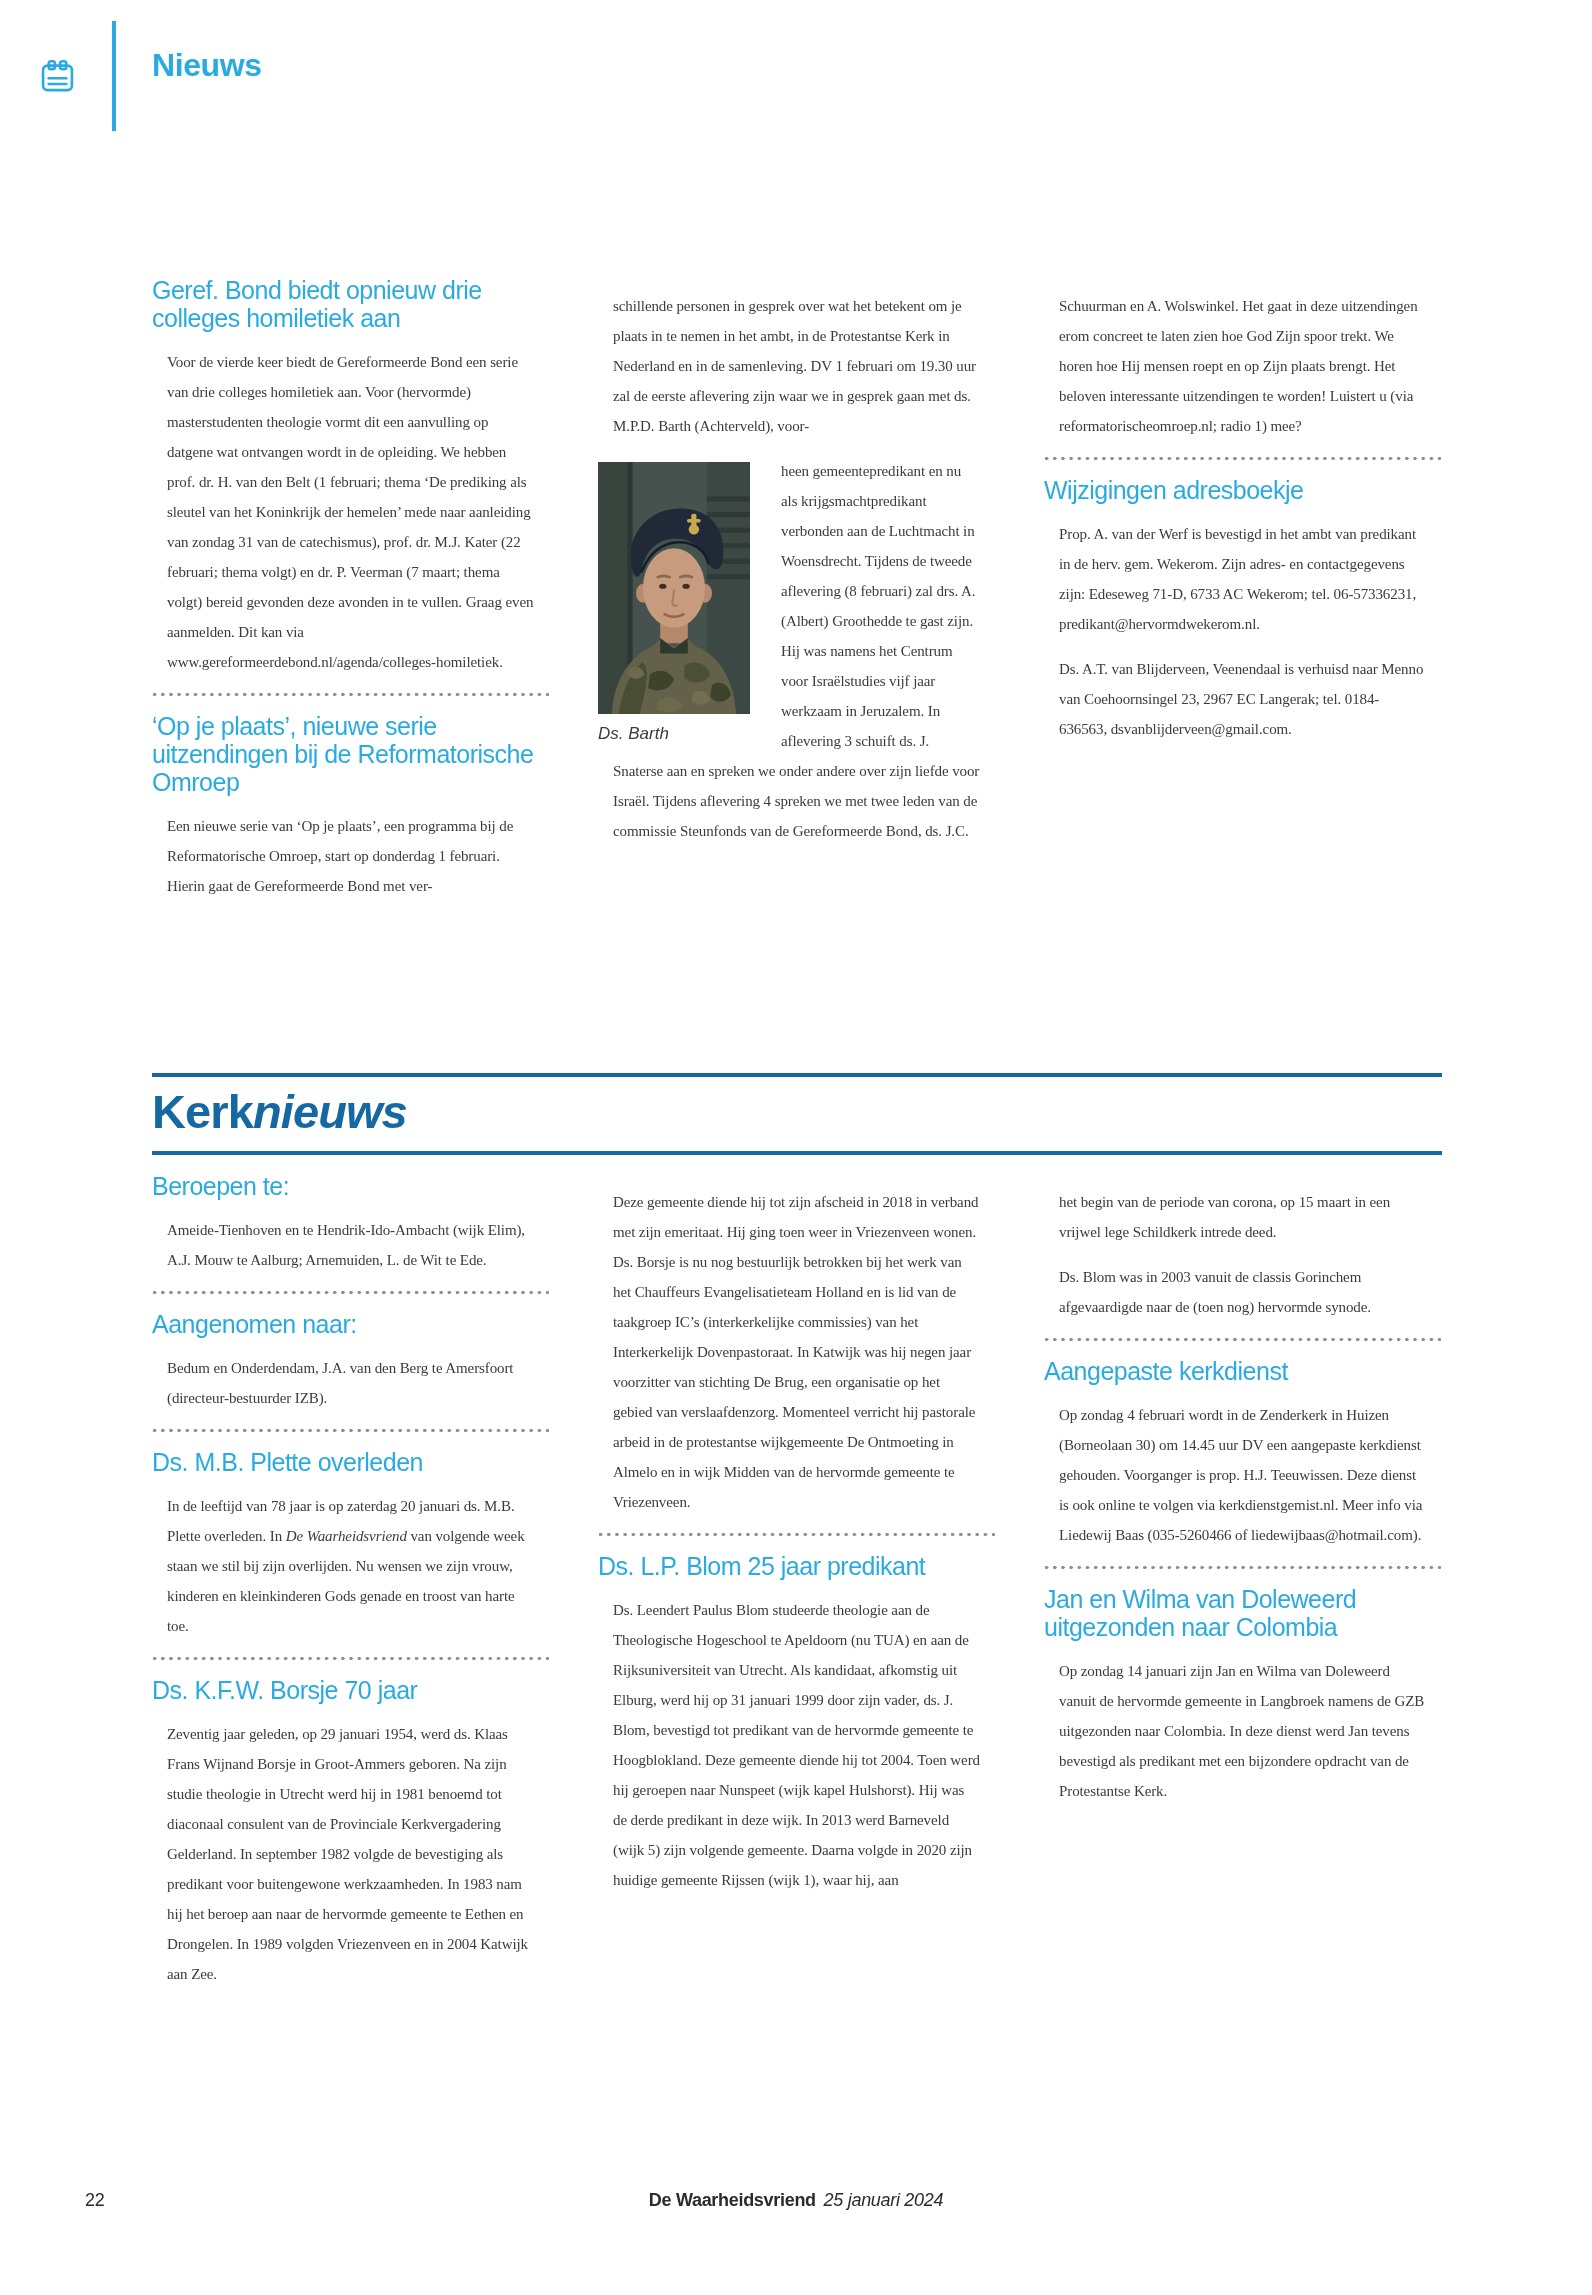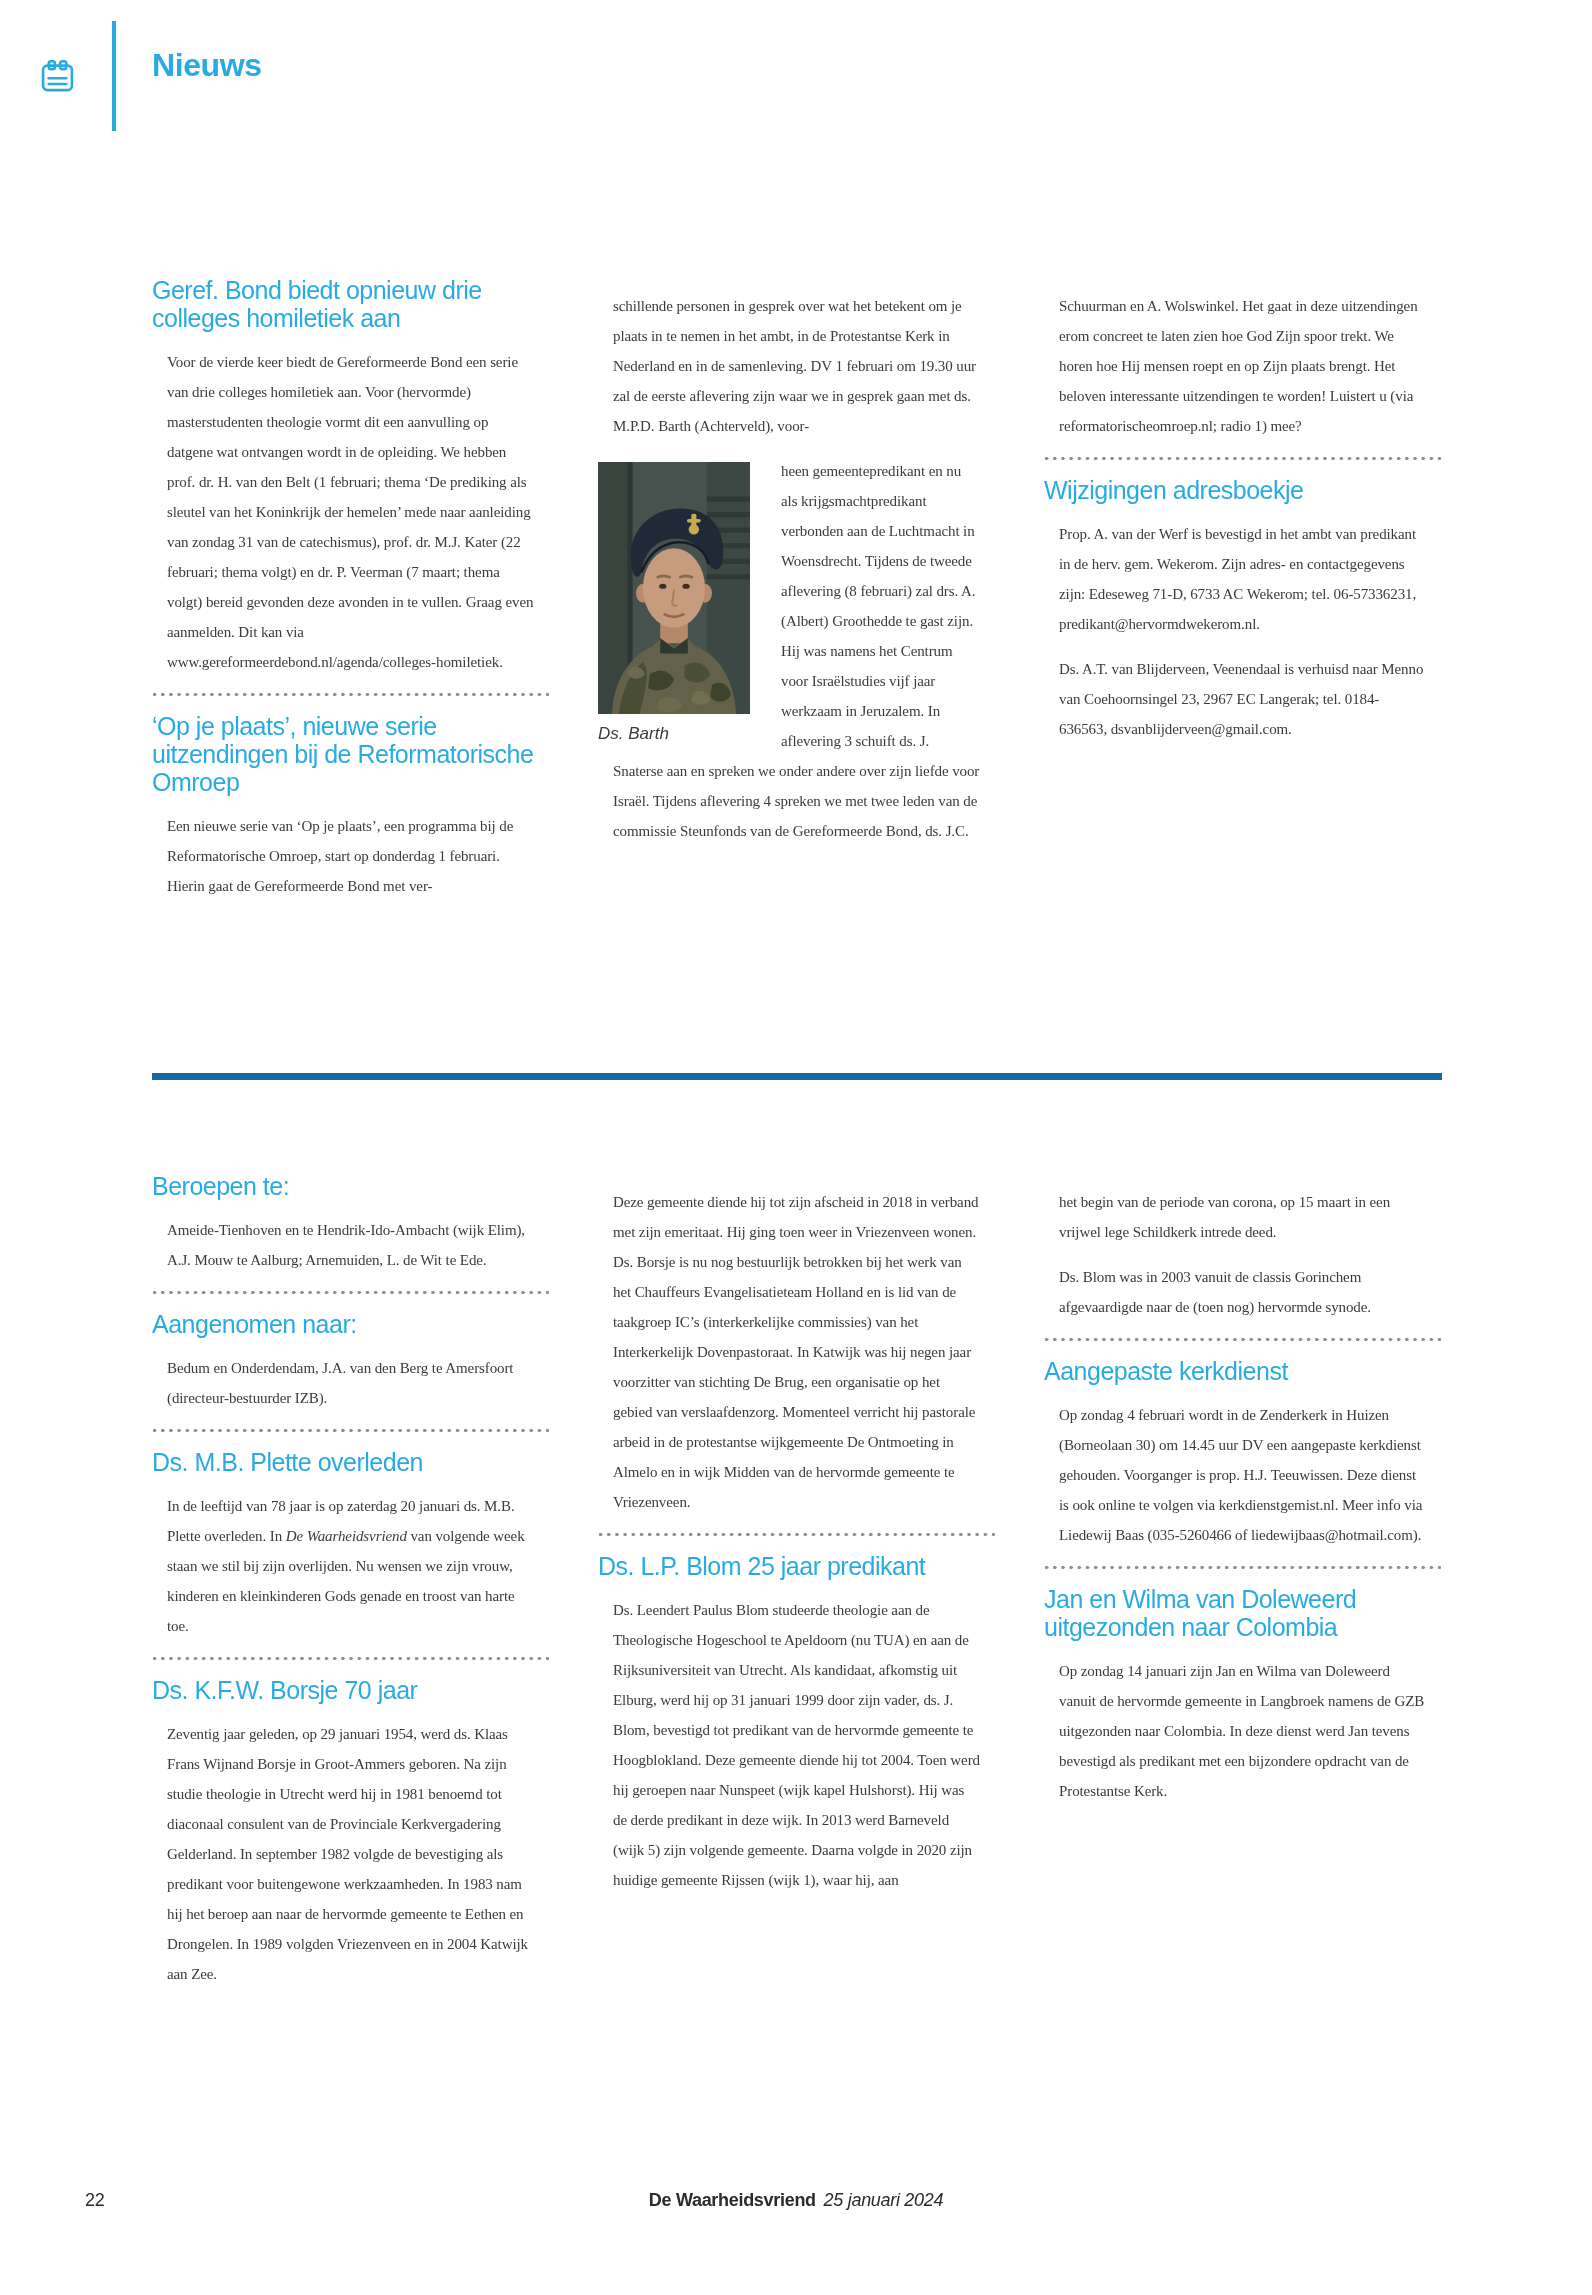--- a/index.html
+++ b/index.html
@@ -156,20 +156,21 @@
         <p class="body-para"><span>Schuurman en A. Wolswinkel. Het gaat in deze uitzendingen erom concreet te laten zien hoe God Zijn spoor trekt. We horen hoe Hij mensen roept en op Zijn plaats brengt. Het beloven interessante uitzendingen te worden! Luistert u (via reformatorischeomroep.nl; radio 1) mee?</span></p>
         <div class="dotted-divider"></div>
         <h3 class="sub-heading">Wijzigingen adresboekje</h3>
         <p class="body-para"><span>Prop. A. van der Werf is bevestigd in het ambt van predikant in de herv. gem. Wekerom. Zijn adres- en contactgegevens zijn: Edeseweg 71-D, 6733 AC Wekerom; tel. 06-57336231, predikant@hervormdwekerom.nl.</span></p>
         <p class="body-para"><span>Ds. A.T. van Blijderveen, Veenendaal is verhuisd naar Menno van Coehoornsingel 23, 2967 EC Langerak; tel. 0184-636563, dsvanblijderveen@gmail.com.</span></p>
       </div>
     </div>
 
   <div class="band" style="top:1073px">
     <div class="rule"></div>
+    <h2 class="section-title"><span class="tb">Kerk</span><span class="ti">nieuws</span></h2>
     <div class="rule"></div>
   </div>
   <div class="cols" style="top:1172px">
       <div class="col">
         <h3 class="sub-heading">Beroepen te:</h3>
         <p class="body-para"><span>Ameide-Tienhoven en te Hendrik-Ido-Ambacht (wijk Elim), A.J. Mouw te Aalburg; Arnemuiden, L. de Wit te Ede.</span></p>
         <div class="dotted-divider"></div>
         <h3 class="sub-heading">Aangenomen naar:</h3>
         <p class="body-para"><span>Bedum en Onderdendam, J.A. van den Berg te Amersfoort (directeur-bestuurder IZB).</span></p>
         <div class="dotted-divider"></div>

